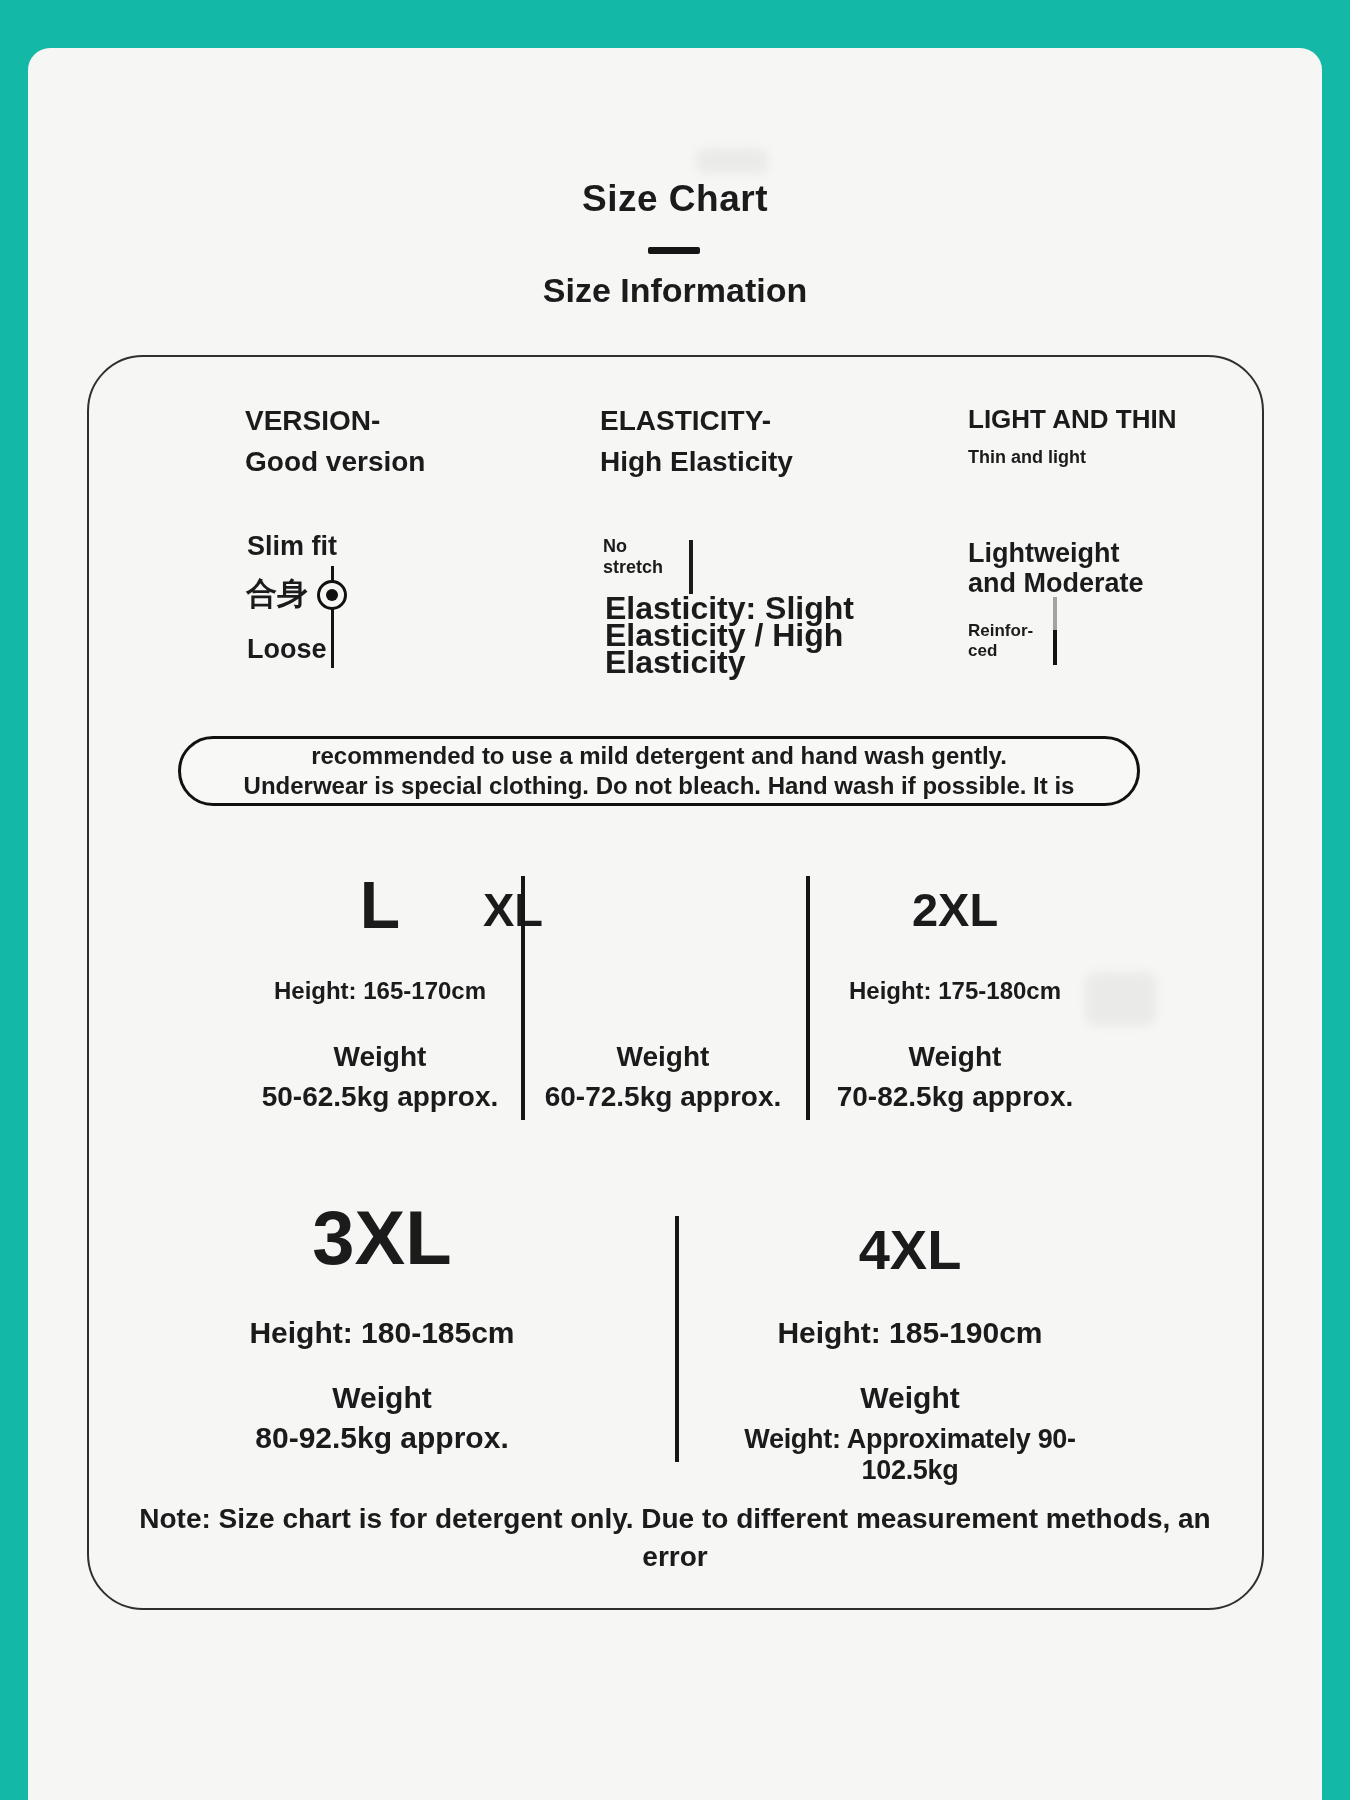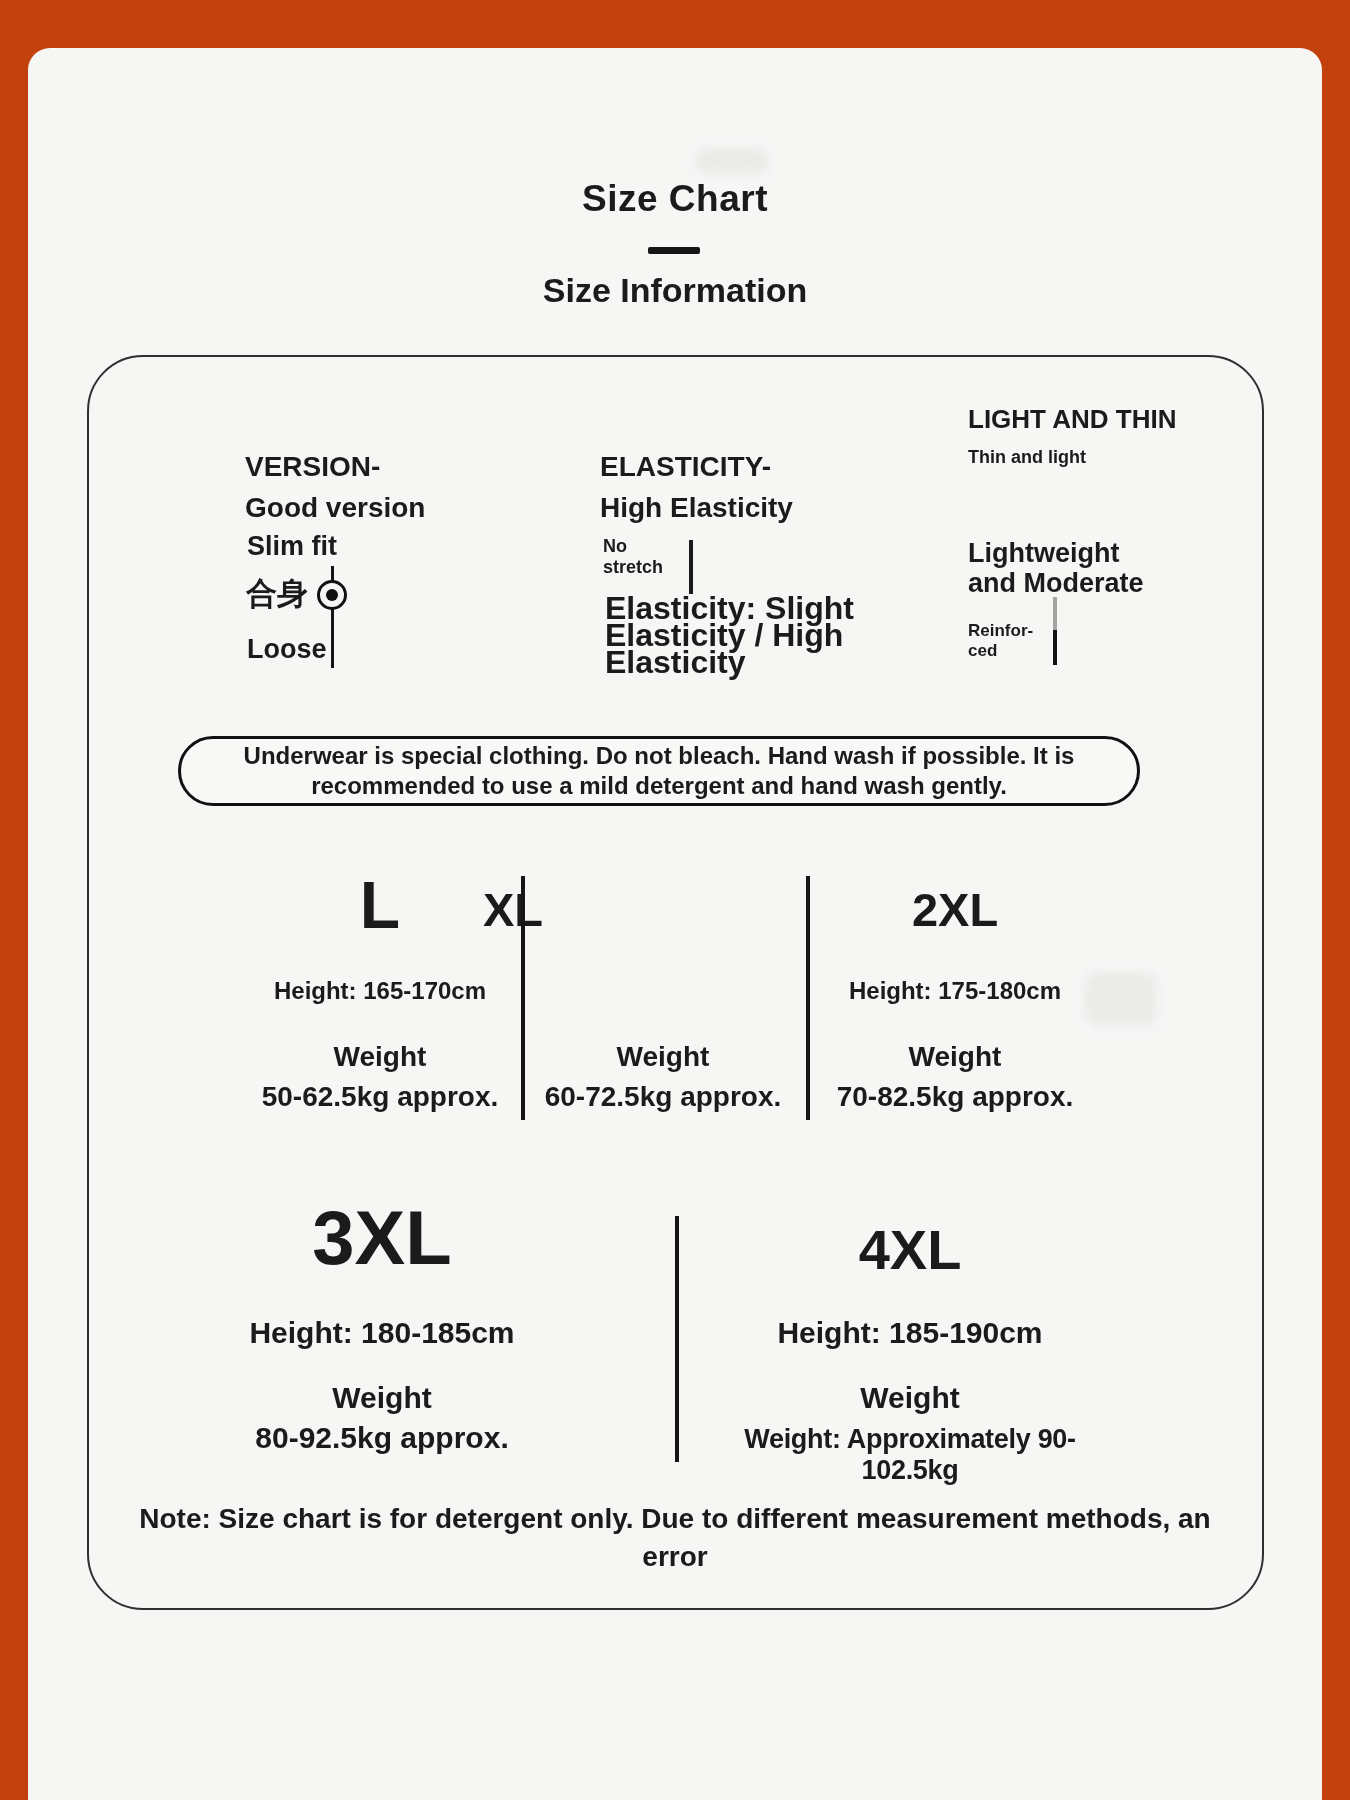--- a/index.html
+++ b/index.html
@@ -1,30 +1,30 @@
 <!DOCTYPE html>
 <html><head>
 <meta charset="utf-8">
 <style>
   html,body{margin:0;padding:0;background:#ffffff;}
-  #canvas{position:relative;width:1350px;height:1800px;background:#c2410c;overflow:hidden;
+  #canvas{position:relative;width:1350px;height:1800px;background:#14b8a6;overflow:hidden;
           font-family:"Liberation Sans","DejaVu Sans",sans-serif;color:#1b1b1b;font-weight:700;}
   .abs{position:absolute;}
   #panel{left:28px;top:48px;width:1294px;height:1752px;background:#f6f6f5;border-radius:22px 22px 0 0;}
 
   
   #page-title{left:0;top:178px;width:1350px;text-align:center;font-size:37px;letter-spacing:.5px;}
   #title-dash{left:648px;top:247px;width:52px;height:7px;background:#151515;border-radius:2px;}
   #section-title{left:0;top:271px;width:1350px;text-align:center;font-size:34px;}
 
   
   #info-card{left:87px;top:355px;width:1173px;height:1251px;border:2px solid #2f2f2f;border-radius:56px;}
 
   
-  .f-head{font-size:28px;line-height:41px;margin-top:46px;}
+  .f-head{font-size:28px;line-height:41px;}
   #version-heading{left:245px;top:400px;}
   #slim-label{left:247px;top:531px;font-size:27px;}
   #fit-cn{left:246px;top:573px;font-size:31px;font-weight:600;}
   #fit-track{left:331px;top:566px;width:3px;height:102px;background:#141414;}
   #fit-knob{left:317px;top:580px;width:30px;height:30px;border:3px solid #111;border-radius:50%;
             background:#f6f6f5;box-sizing:border-box;}
   #fit-knob .dot{position:absolute;left:6px;top:6px;width:12px;height:12px;border-radius:50%;background:#111;}
   #loose-label{left:247px;top:634px;font-size:27px;}
 
   #elasticity-heading{left:600px;top:400px;}
@@ -120,22 +120,22 @@
     <div>and Moderate</div>
   </div>
   <div id="reinforced-label" class="abs">
     <div>Reinfor-</div>
     <div>ced</div>
   </div>
   <div id="reinforced-track-top" class="abs"></div>
   <div id="reinforced-track-bottom" class="abs"></div>
 
   <div id="care-pill" class="abs">
+    <div>recommended to use a mild detergent and hand wash gently.</div>
     <div>Underwear is special clothing. Do not bleach. Hand wash if possible. It is</div>
-    <div>recommended to use a mild detergent and hand wash gently.</div>
   </div>
 
   <div class="abs szname-l">L</div>
   <div class="abs szname-xl">XL</div>
   <div class="abs szname-2xl">2XL</div>
 
   <div class="abs c1 r1h">Height: 165-170cm</div>
   <div class="abs c3 r1h">Height: 175-180cm</div>
 
   <div class="abs c1 r1wl">Weight</div>

